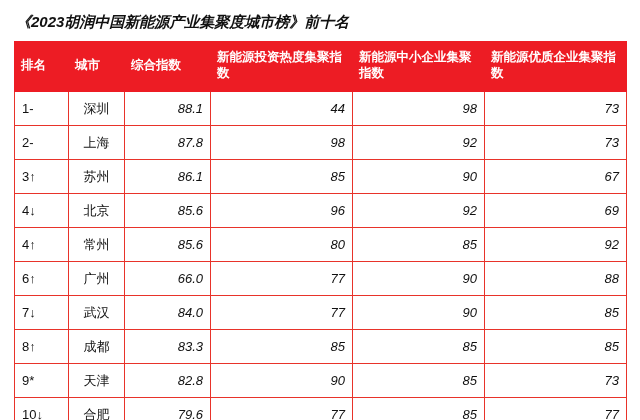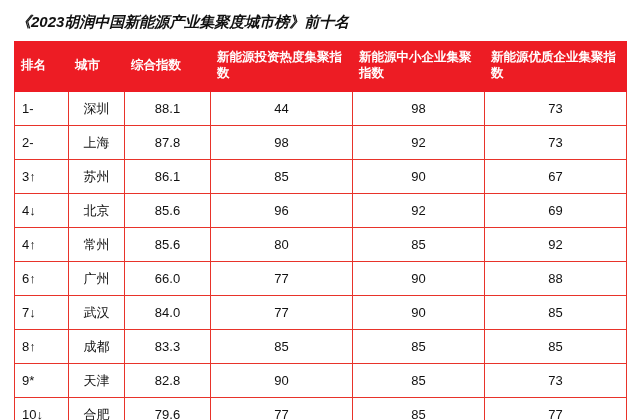--- a/index.html
+++ b/index.html
@@ -62,21 +62,22 @@
   td.c-rank {
     text-align: left;
     font-weight: normal;
   }
   td.c-city {
     text-align: center;
     font-weight: normal;
     font-size: 13.5px;
   }
   td.c-num {
-    text-align: center;
+    text-align: right;
+    font-style: italic;
   }
   .col-rank { width: 54px; }
   .col-city { width: 56px; }
   .col-index { width: 86px; }
   .col-a { width: 142px; }
   .col-b { width: 132px; }
   .col-c { width: 142px; }
 </style>
 </head>
 <body>

